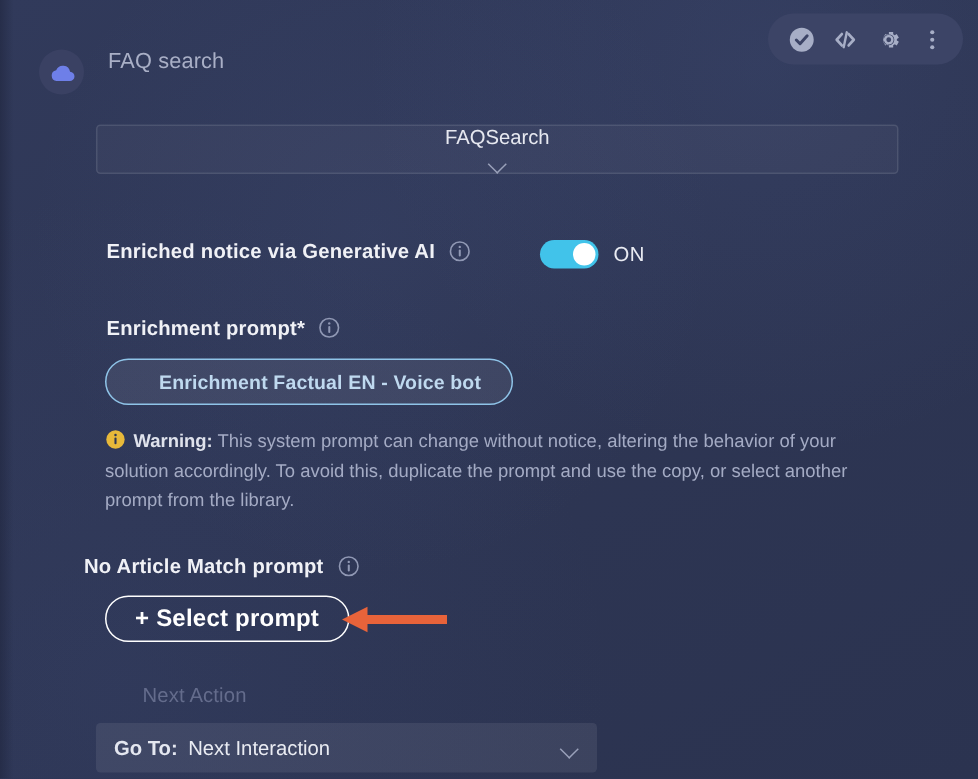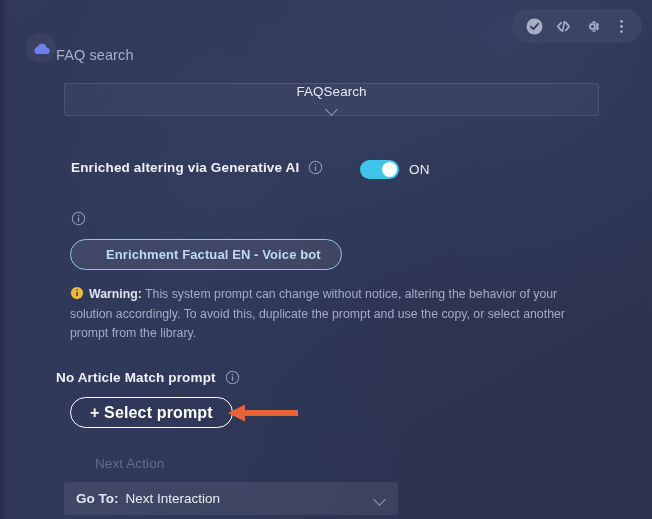--- a/index.html
+++ b/index.html
@@ -58,22 +58,22 @@
     cursor: pointer;
   }
   .tb-btn svg { display: block; }
 
   
   #header {
     position: absolute;
     left: 26px;
     top: 33px;
     display: flex;
-    align-items: flex-end;
-    gap: 0;
+    align-items: flex-start;
+    gap: 16px;
   }
   #node-avatar {
     width: 30px; height: 30px;
     border-radius: 50%;
     background: #3A4163;
     display: flex;
     align-items: center;
     justify-content: center;
   }
   #node-title {
@@ -326,36 +326,37 @@
     </div>
     <div id="node-title">FAQ search</div>
   </div>
 
   <div id="node-select">
     <div class="val">FAQSearch</div>
     <div class="chev"></div>
   </div>
 
   <div class="field-row" id="row-enriched">
-    <div class="field-label">Enriched altering via Generative AI</div>
+    <div class="field-label">Enriched notice via Generative AI</div>
     <svg class="info-icon" viewBox="0 0 16 16">
       <circle cx="8" cy="8" r="6.6" fill="none" stroke="#9098B4" stroke-width="1.15"></circle>
       <circle cx="8" cy="4.9" r="0.85" fill="#9098B4"></circle>
       <rect x="7.3" y="6.7" width="1.45" height="5.0" rx="0.7" fill="#9098B4"></rect>
     </svg>
   </div>
 
   <div id="toggle-group">
     <div id="toggle-switch">
       <div id="toggle-knob"></div>
     </div>
     <div id="toggle-state">ON</div>
   </div>
 
   <div class="field-row" id="row-enrichprompt">
+    <div class="field-label">Enrichment prompt*</div>
     <svg class="info-icon" viewBox="0 0 16 16">
       <circle cx="8" cy="8" r="6.6" fill="none" stroke="#9098B4" stroke-width="1.15"></circle>
       <circle cx="8" cy="4.9" r="0.85" fill="#9098B4"></circle>
       <rect x="7.3" y="6.7" width="1.45" height="5.0" rx="0.7" fill="#9098B4"></rect>
     </svg>
   </div>
 
   <div id="prompt-chip">
     <span>Enrichment Factual EN - Voice bot</span>
   </div>

